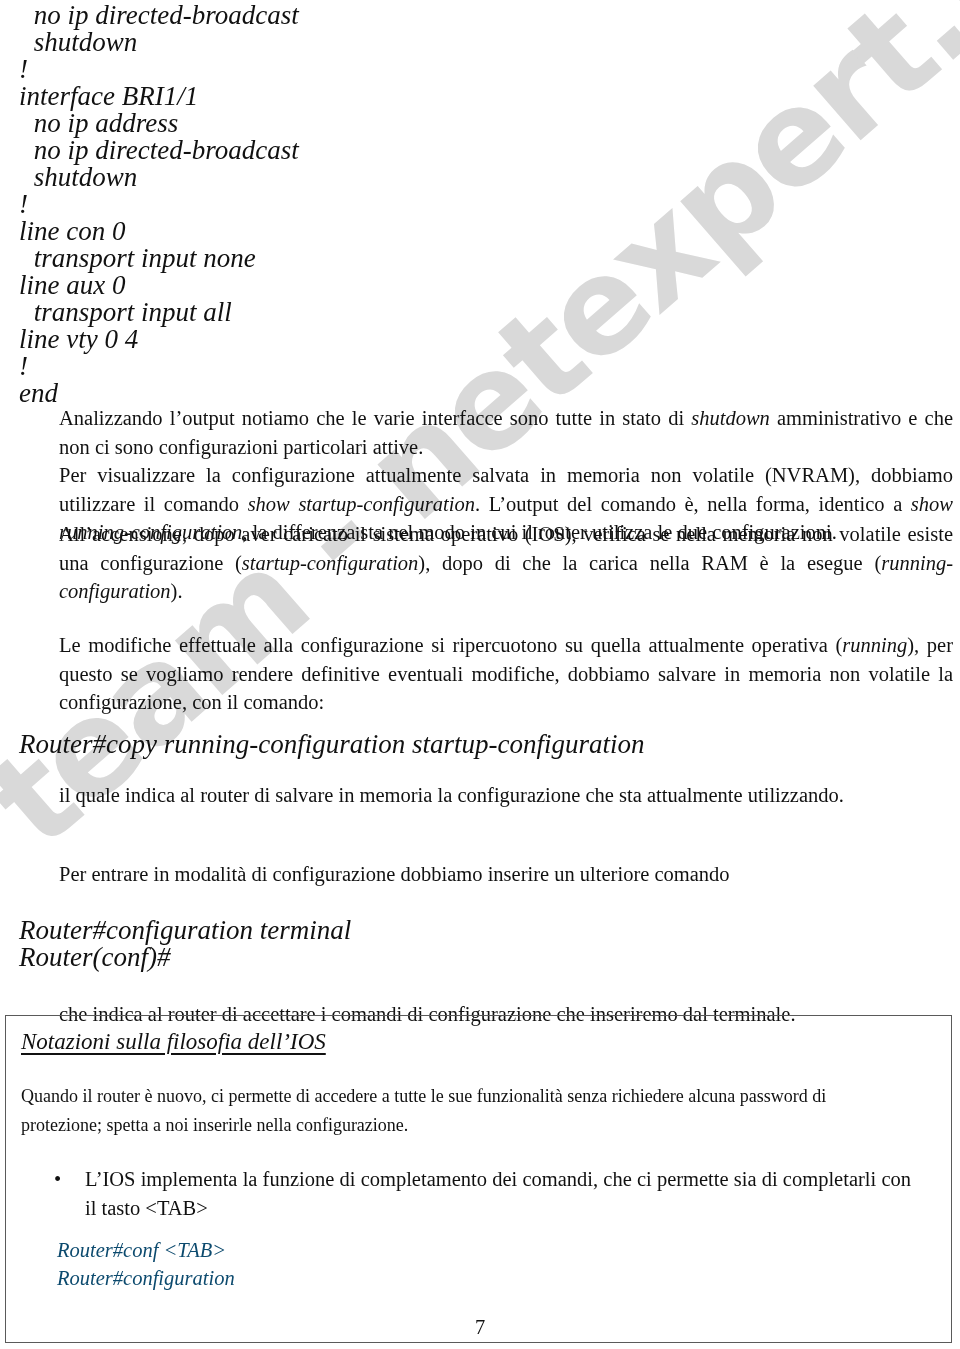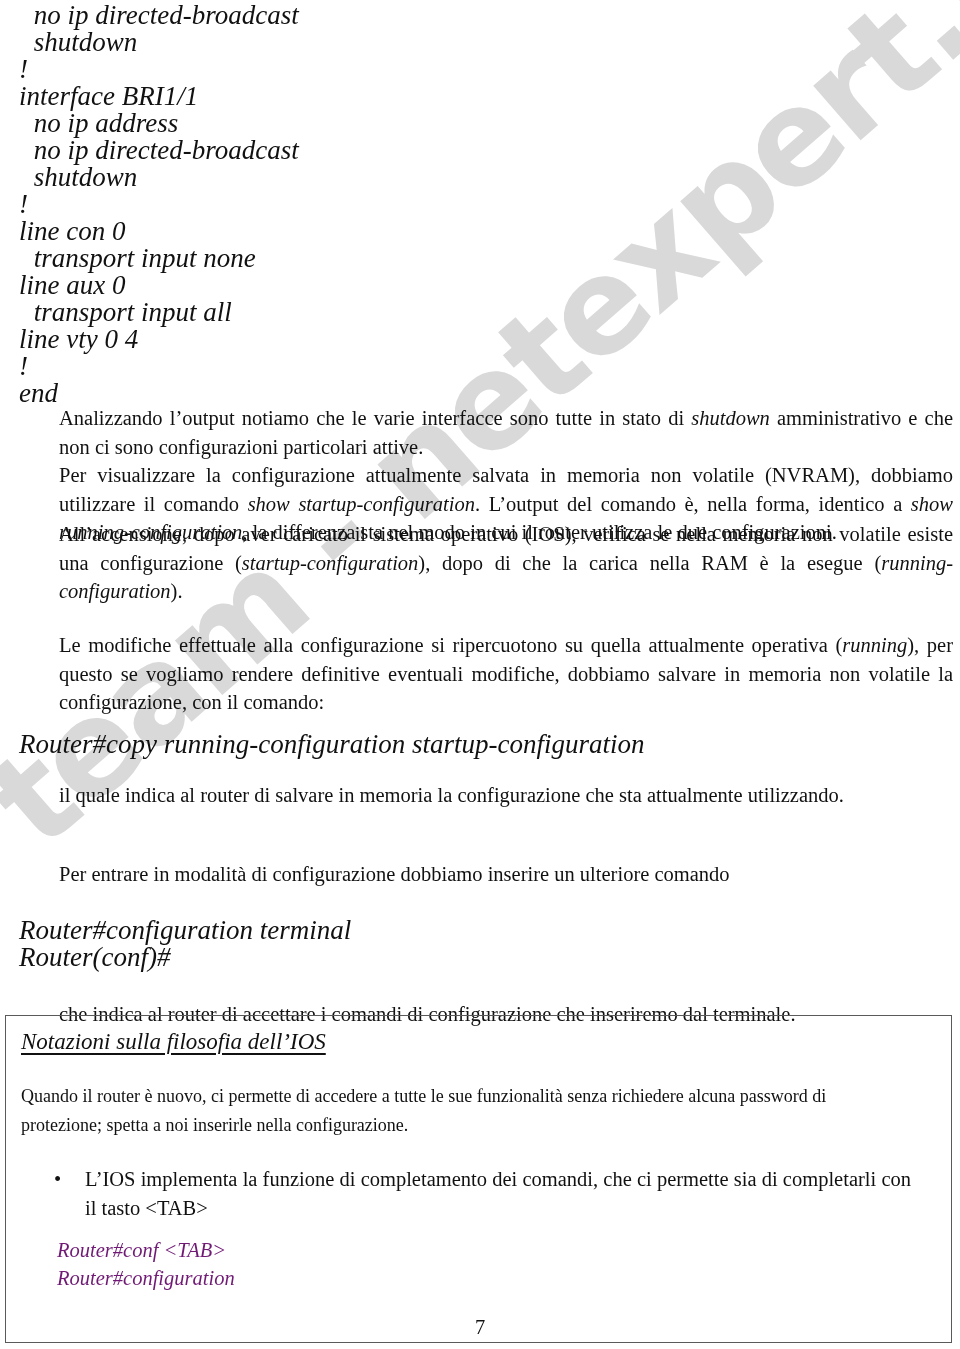--- a/index.html
+++ b/index.html
@@ -161,21 +161,21 @@
     font-size: 20.5px;
     line-height: 28.5px;
   }
   .note-cmd {
     position: absolute;
     left: 57px;
     font-style: italic;
     font-size: 20.5px;
     line-height: 27px;
     white-space: nowrap;
-    color: #701a75;
+    color: #0c4a6e;
   }
 
   #page-number {
     position: absolute;
     left: 0;
     top: 1316px;
     width: 960px;
     text-align: center;
     font-size: 20.5px;
     color: #111;

